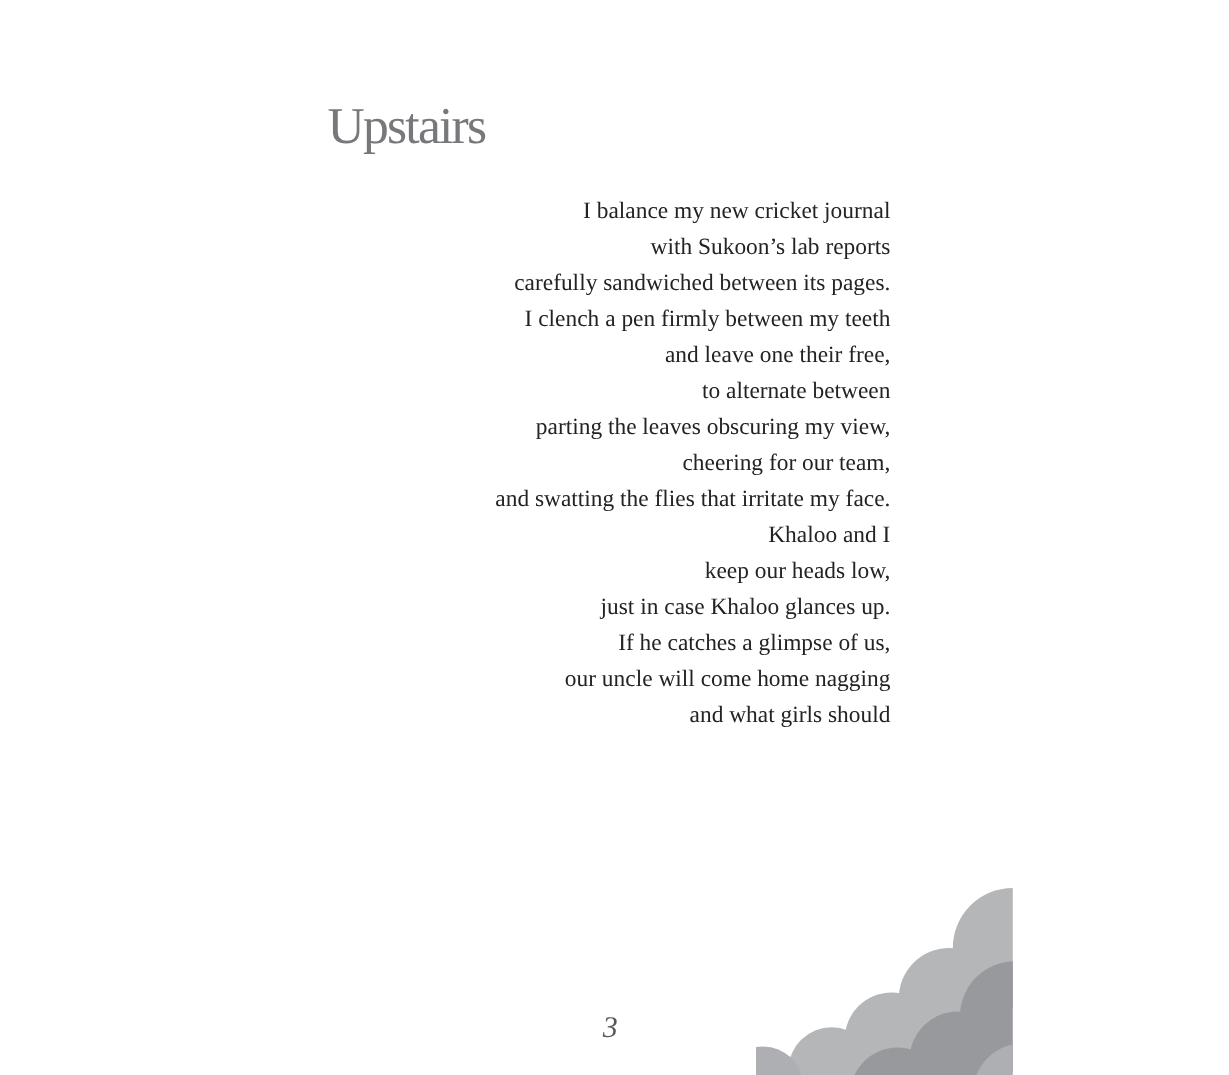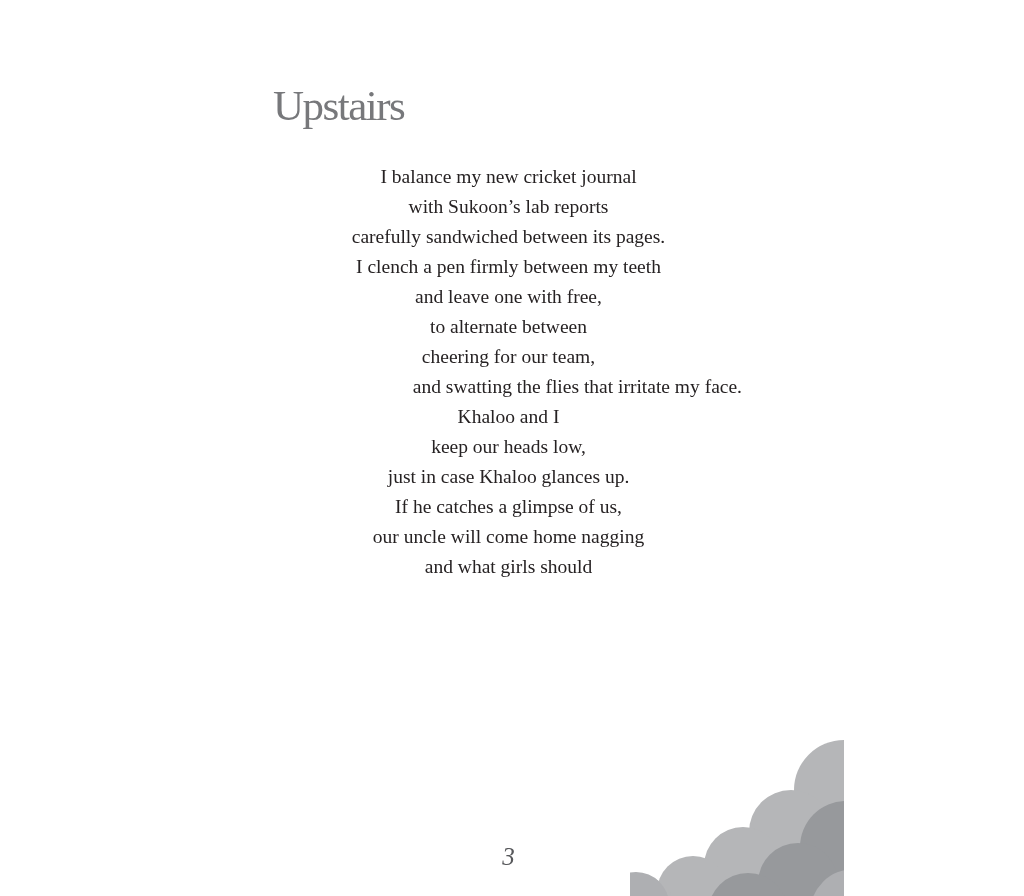--- a/index.html
+++ b/index.html
@@ -32,21 +32,21 @@
     left: 275px;
     top: 162px;
     width: 467px;
     font-size: 19.5px;
     color: #262223;
   }
   .poem .line {
     height: 30px;
     line-height: 30px;
     white-space: nowrap;
-    text-align: center;
+    text-align: right;
   }
   .poem .line.align-right {
     text-align: right;
   }
   .page-number {
     position: absolute;
     left: 275px;
     top: 843px;
     width: 467px;
     text-align: center;
@@ -67,22 +67,23 @@
 
 <div class="page">
 
   <h1 class="poem-title">Upstairs</h1>
 
   <div class="poem">
     <div class="line">I balance my new cricket journal</div>
     <div class="line">with Sukoon’s lab reports</div>
     <div class="line">carefully sandwiched between its pages.</div>
     <div class="line">I clench a pen firmly between my teeth</div>
-    <div class="line">and leave one with free,</div>
+    <div class="line">and leave one their free,</div>
     <div class="line">to alternate between</div>
+    <div class="line align-right">parting the leaves obscuring my view,</div>
     <div class="line">cheering for our team,</div>
     <div class="line align-right">and swatting the flies that irritate my face.</div>
     <div class="line">Khaloo and I</div>
     <div class="line">keep our heads low,</div>
     <div class="line">just in case Khaloo glances up.</div>
     <div class="line">If he catches a glimpse of us,</div>
     <div class="line">our uncle will come home nagging</div>
     <div class="line">and what girls should</div>
   </div>
 

